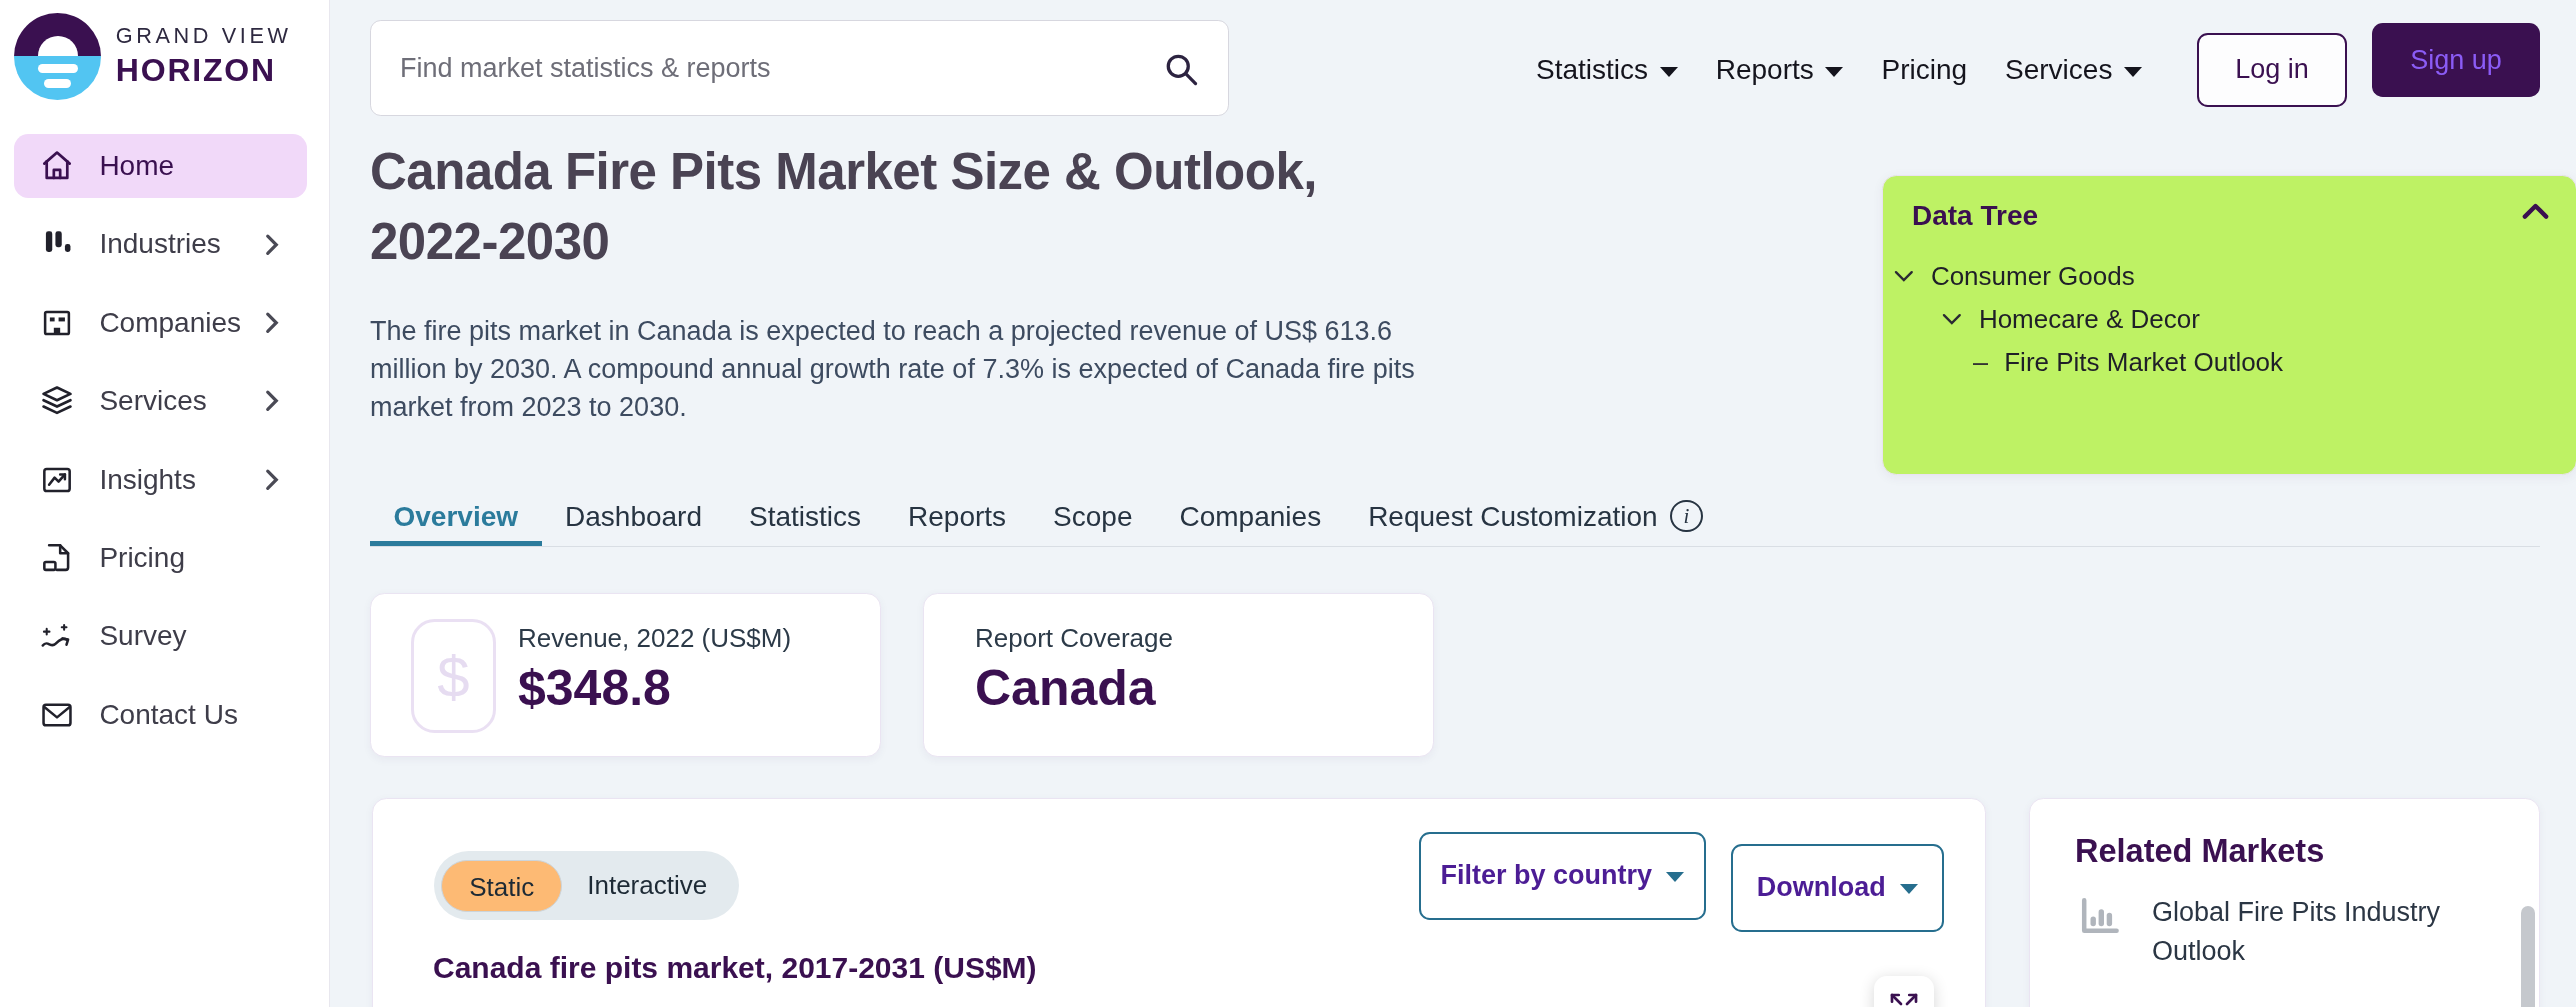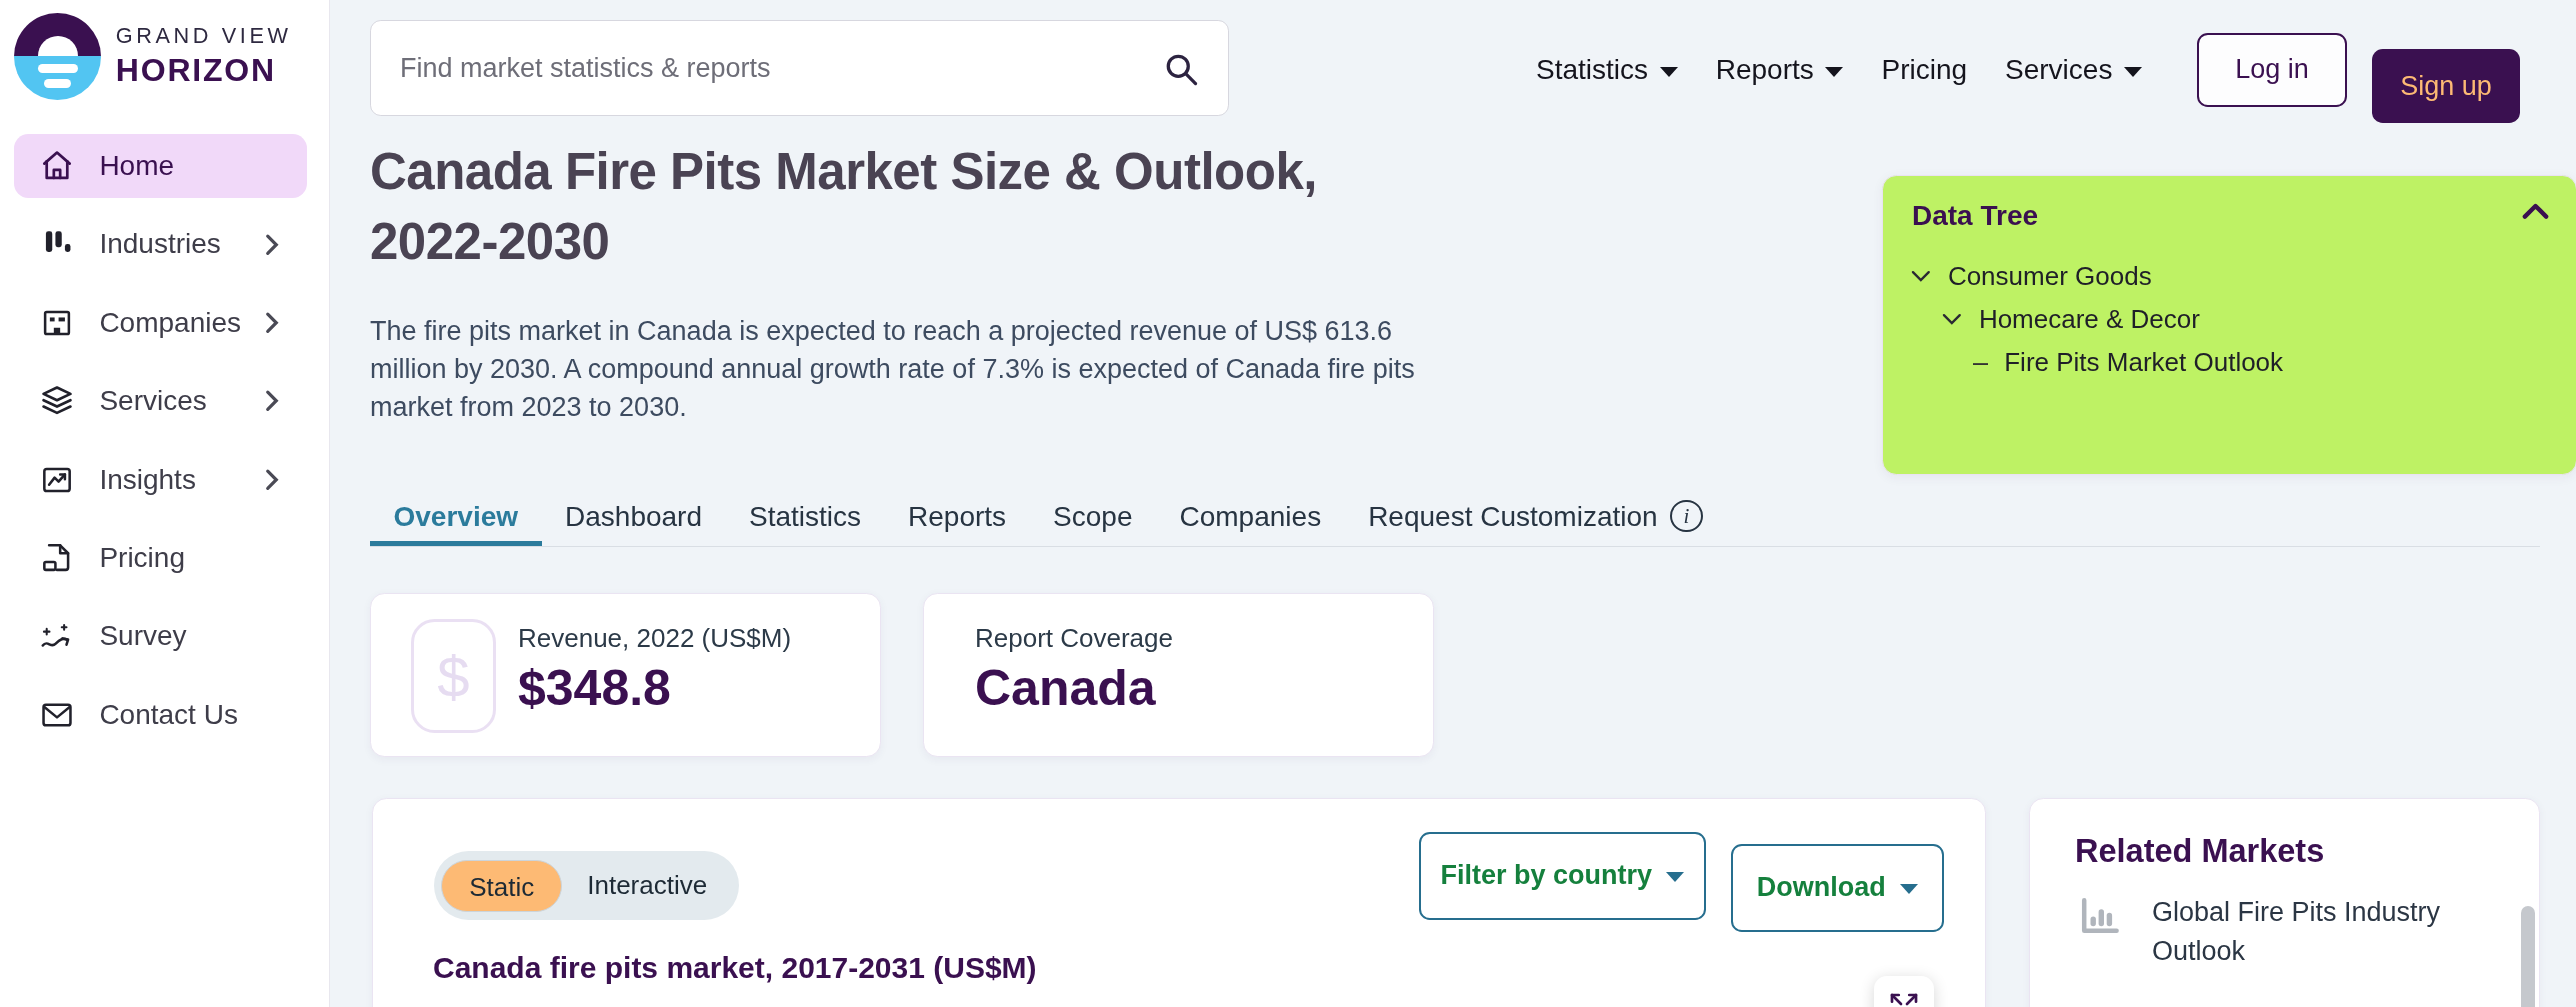--- a/index.html
+++ b/index.html
@@ -44,39 +44,39 @@
   .top-nav { position:absolute; left:1536px; top:34px; height:72px; display:flex;
     align-items:center; gap:38px; }
   .top-link { display:flex; align-items:center; gap:11.7px; font-size:28px; color:#14141d; cursor:pointer; }
   .caret { width:0; height:0; border-left:9px solid transparent; border-right:9px solid transparent;
     border-top:10.8px solid #14141d; margin-top:3.6px; }
   .caret.teal { border-top-color:#266e8e; }
 
   .btn-login { position:absolute; left:2197px; top:32.5px; width:150px; height:74px;
     border:2.3px solid #3a1050; border-radius:10.8px; color:#3a1050; font-size:27px;
     background:#fdfdfe; display:flex; align-items:center; justify-content:center; cursor:pointer; }
-  .btn-signup { position:absolute; left:2372px; top:49px; width:148px; height:74px;
-    background:#3a1050; border-radius:10.8px; color:#fdba74; font-size:27px;
+  .btn-signup { position:absolute; left:2372px; top:23px; width:168px; height:74px;
+    background:#3a1050; border-radius:10.8px; color:#8b5cf6; font-size:27px;
     display:flex; align-items:center; justify-content:center; cursor:pointer; }
 
   
   .page-title { position:absolute; left:370px; top:137px; width:1065px;
     font-size:51px; line-height:70px; font-weight:700; color:#4a4353; letter-spacing:-0.5px; }
   .page-desc { position:absolute; left:370px; top:312px; width:1074px;
     font-size:27px; line-height:38px; color:#3d4b60; }
 
   
   .dt-card { position:absolute; left:1882px; top:175px; width:695px; height:300px;
     background:#bef264; border:1.8px solid #eae3f1; border-radius:14.4px;
     box-shadow:0 2.7px 10.8px rgba(60,40,90,.06); }
   .dt-title { position:absolute; left:29px; top:23.5px; font-size:28px; font-weight:700; color:#3a1050; }
   .dt-collapse { position:absolute; right:25px; top:23.5px; cursor:pointer; }
   .dt-nodes { position:absolute; left:0; top:79px; right:0; }
   .dt-node { height:43px; display:flex; align-items:center; gap:16.2px; font-size:26px; color:#1f1f28; cursor:pointer; }
-  .dt-node.lv0 { padding-left:27px; }
+  .dt-node.lv0 { padding-left:10px; }
   .dt-node.lv1 { padding-left:58px; }
   .dt-node.lv2 { padding-left:90px; }
   .dt-dash { font-size:27px; color:#333; }
 
   
   .tabs { position:absolute; left:370px; top:491px; width:2170px; height:56px;
     display:flex; border-bottom:1.8px solid #d9dee4; }
   .tab { padding:0 23.5px; font-size:28px; color:#273442; line-height:49px;
     border-bottom:5.4px solid transparent; cursor:pointer; display:flex; align-items:center; gap:12.6px; }
   .tab.active { color:#2b7b9c; font-weight:700; border-bottom-color:#2b7b9c; }
@@ -100,21 +100,21 @@
   .chart-card { position:absolute; left:372px; top:798px; width:1614px; height:271px;
     background:#fff; border:1.8px solid #eae4f2; border-radius:14.4px;
     box-shadow:0 2.7px 9px rgba(60,40,90,.05); }
   .toggle { position:absolute; left:61px; top:52px; height:69px; background:#e3eaee;
     border-radius:36px; display:inline-flex; align-items:center; padding:0 7.2px; }
   .toggle-opt { font-size:26px; color:#1d2a35; cursor:pointer; }
   .toggle-opt.selected { background:#fdba74; border:1.8px solid #ccd4da; border-radius:31px;
     height:52px; line-height:52px; padding:0 27px; }
   .toggle-opt.plain { padding:0 25px; }
   .btn-outline-teal { position:absolute; height:88px; border:2.7px solid #266e8e; border-radius:10.8px;
-    background:#fff; color:#15803d; font-size:27px; font-weight:700;
+    background:#fff; color:#4c1d95; font-size:27px; font-weight:700;
     display:flex; align-items:center; justify-content:center; gap:14.4px; cursor:pointer; }
   .btn-filter { left:1046px; top:32.5px; width:287px; }
   .btn-download { left:1358px; top:32.5px; width:213px;margin-top:12px; }
   .chart-title { position:absolute; left:60px; top:152px; font-size:30px; font-weight:700; color:#3a1050; }
   .expand-btn { position:absolute; left:1501px; top:177px; width:60px; height:60px;
     background:#fff; border-radius:12.6px; box-shadow:0 2.7px 14.4px rgba(0,0,0,.16);
     display:flex; align-items:flex-start; justify-content:center; padding-top:12.6px; cursor:pointer; }
 
   
   .rm-card { position:absolute; left:2029px; top:798px; width:511px; height:271px;

